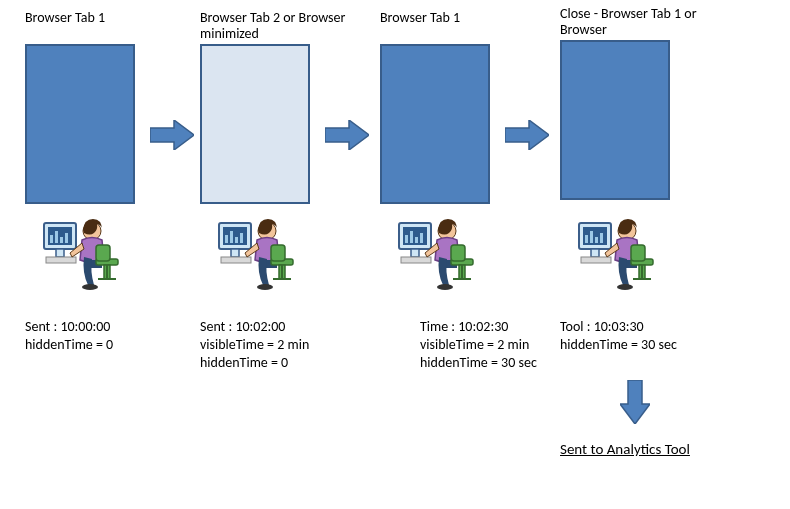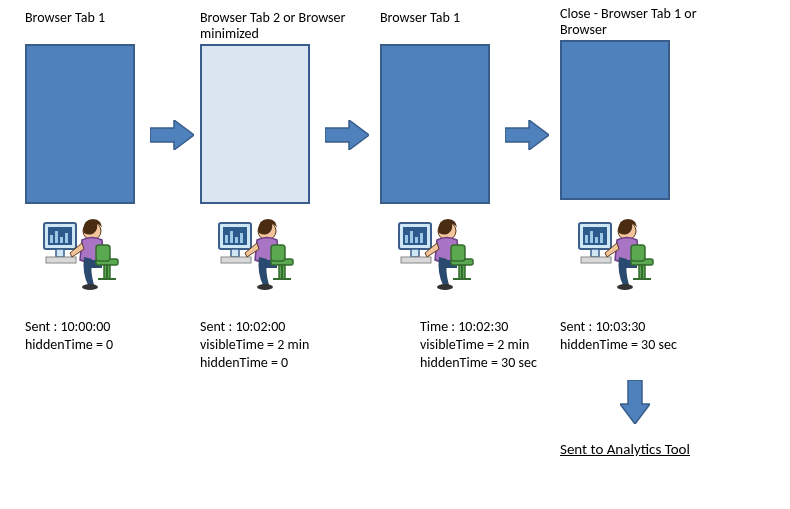--- a/index.html
+++ b/index.html
@@ -210,21 +210,21 @@
   <div>hiddenTime = 0</div>
 </div>
 
 <div class="metrics" style="left:380px; top:318px;margin-left:40px;">
   <div>Time : 10:02:30</div>
   <div>visibleTime = 2 min</div>
   <div>hiddenTime = 30 sec</div>
 </div>
 
 <div class="metrics" style="left:560px; top:318px;">
-  <div>Sent : 10:03:30</div>
+  <div>Tool : 10:03:30</div>
   <div>hiddenTime = 30 sec</div>
 </div>
 
 <div class="down-arrow" style="left:620px; top:380px;">
   <svg width="30" height="44" viewBox="0 0 30 44">
     <path d="M8,0 L22,0 L22,24 L30,24 L15,44 L0,24 L8,24 Z" fill="#4f81bd" stroke="#385d8a" stroke-width="1.5"></path>
   </svg>
 </div>
 
 <div class="footer-text" style="left:560px; top:440px;text-decoration:underline;">Sent to Analytics Tool</div>

